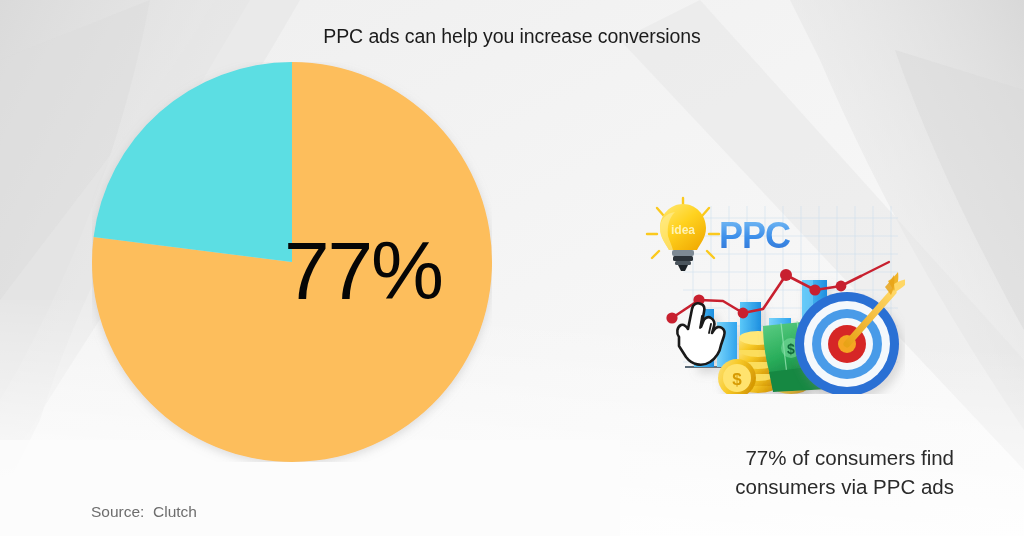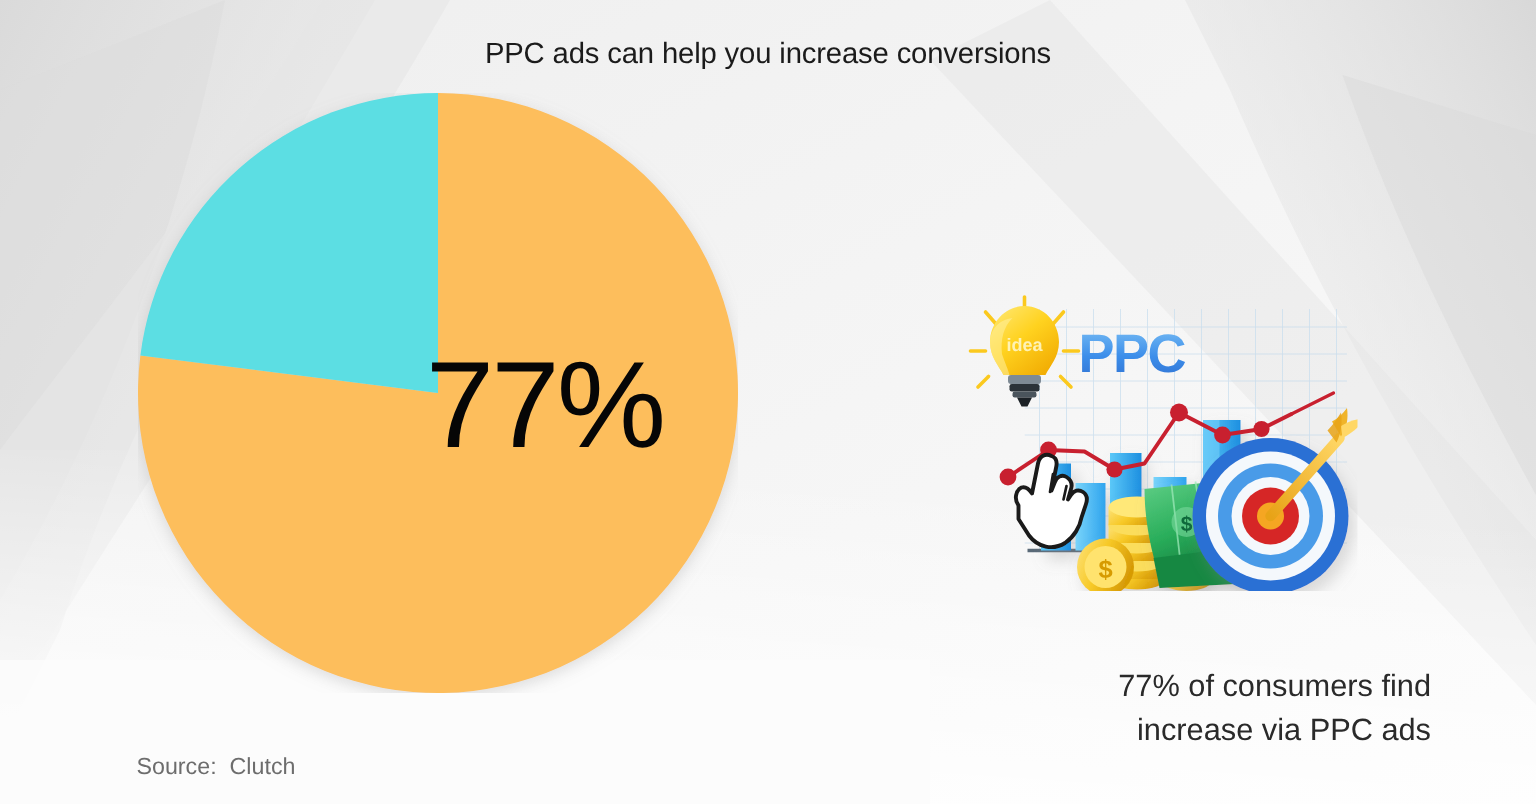--- a/index.html
+++ b/index.html
@@ -296,14 +296,14 @@
       <line x1="202" y1="148" x2="248" y2="96" stroke="url(#gArrow)" stroke-width="7" stroke-linecap="round"></line>
       <path d="M249,95 C253,89 254,83 253,76 C250,80 247,83 243,85 Z" fill="#F0B429"></path>
       <path d="M250,96 C256,93 261,89 265,83 C259,83 254,85 249,88 Z" fill="#FFD766"></path>
       <path d="M246,99 C249,93 250,86 249,79 C246,84 243,88 240,91 Z" fill="#E8A317" opacity="0.85"></path>
     </g>
   </svg>
 </div>
 
 <div id="illustration-caption">
   <div>77% of consumers find</div>
-  <div>increase via PPC ads</div>
+  <div>consumers via PPC ads</div>
 </div>
 
 </body></html>

